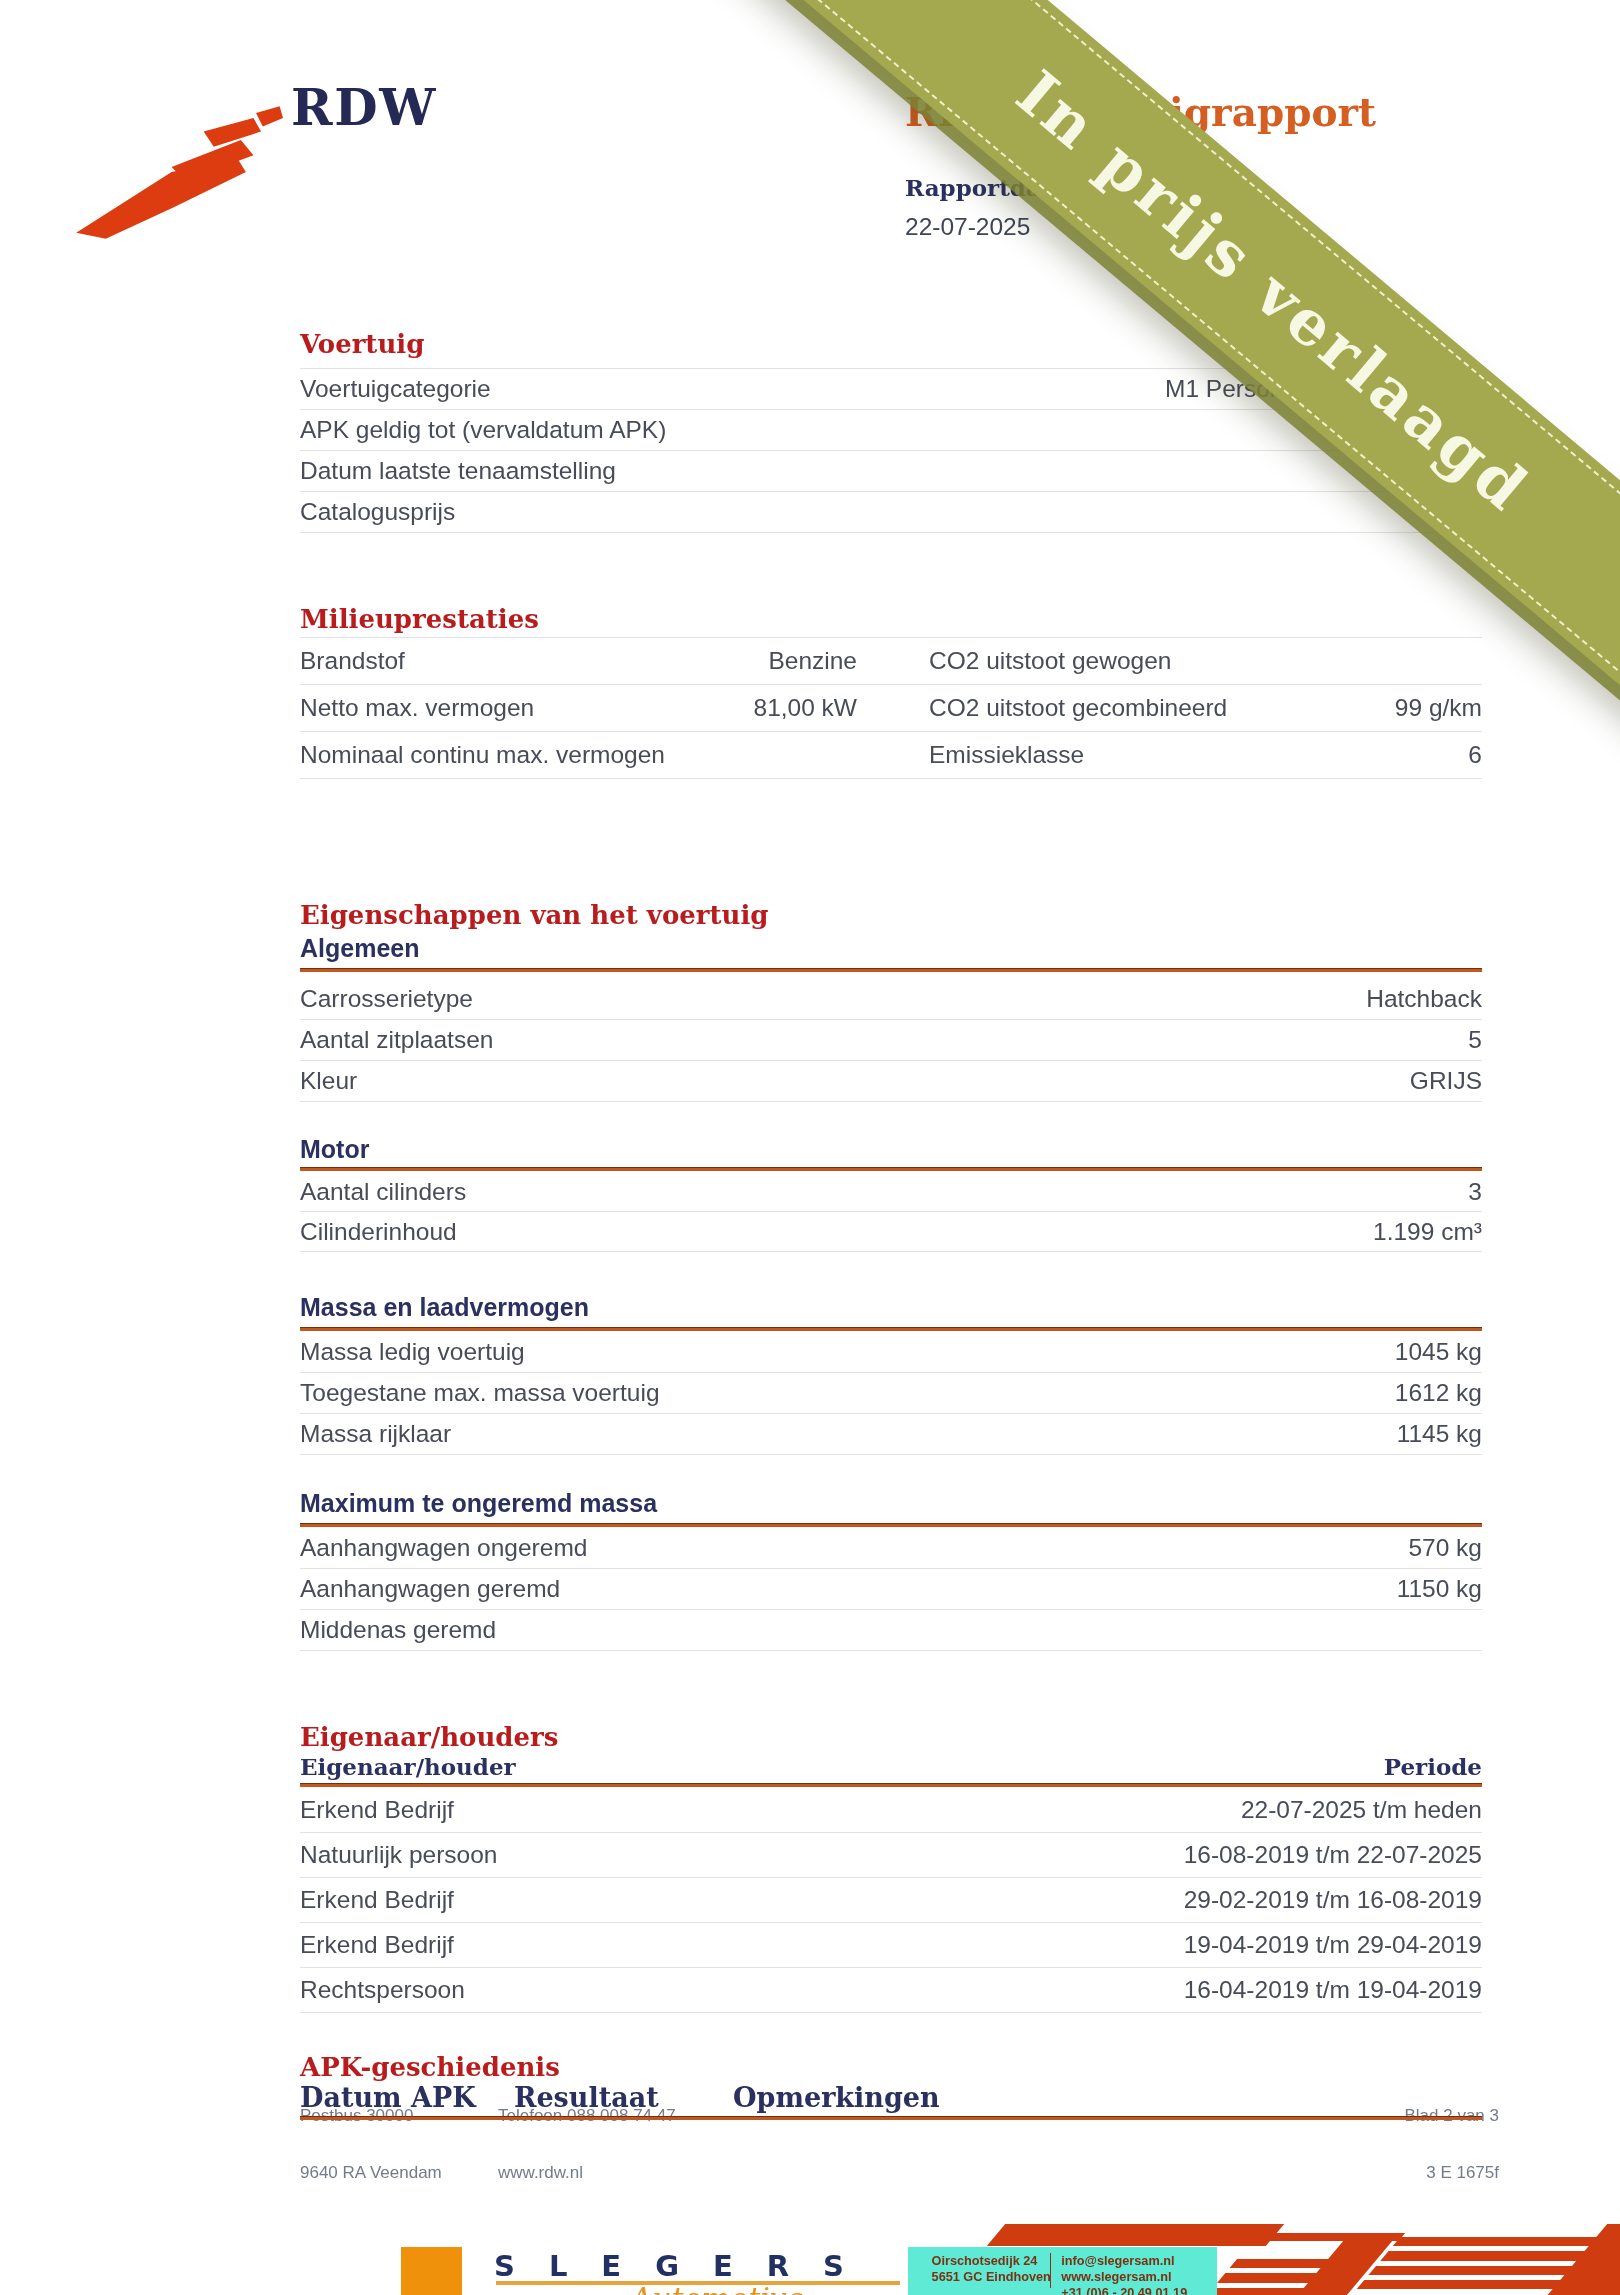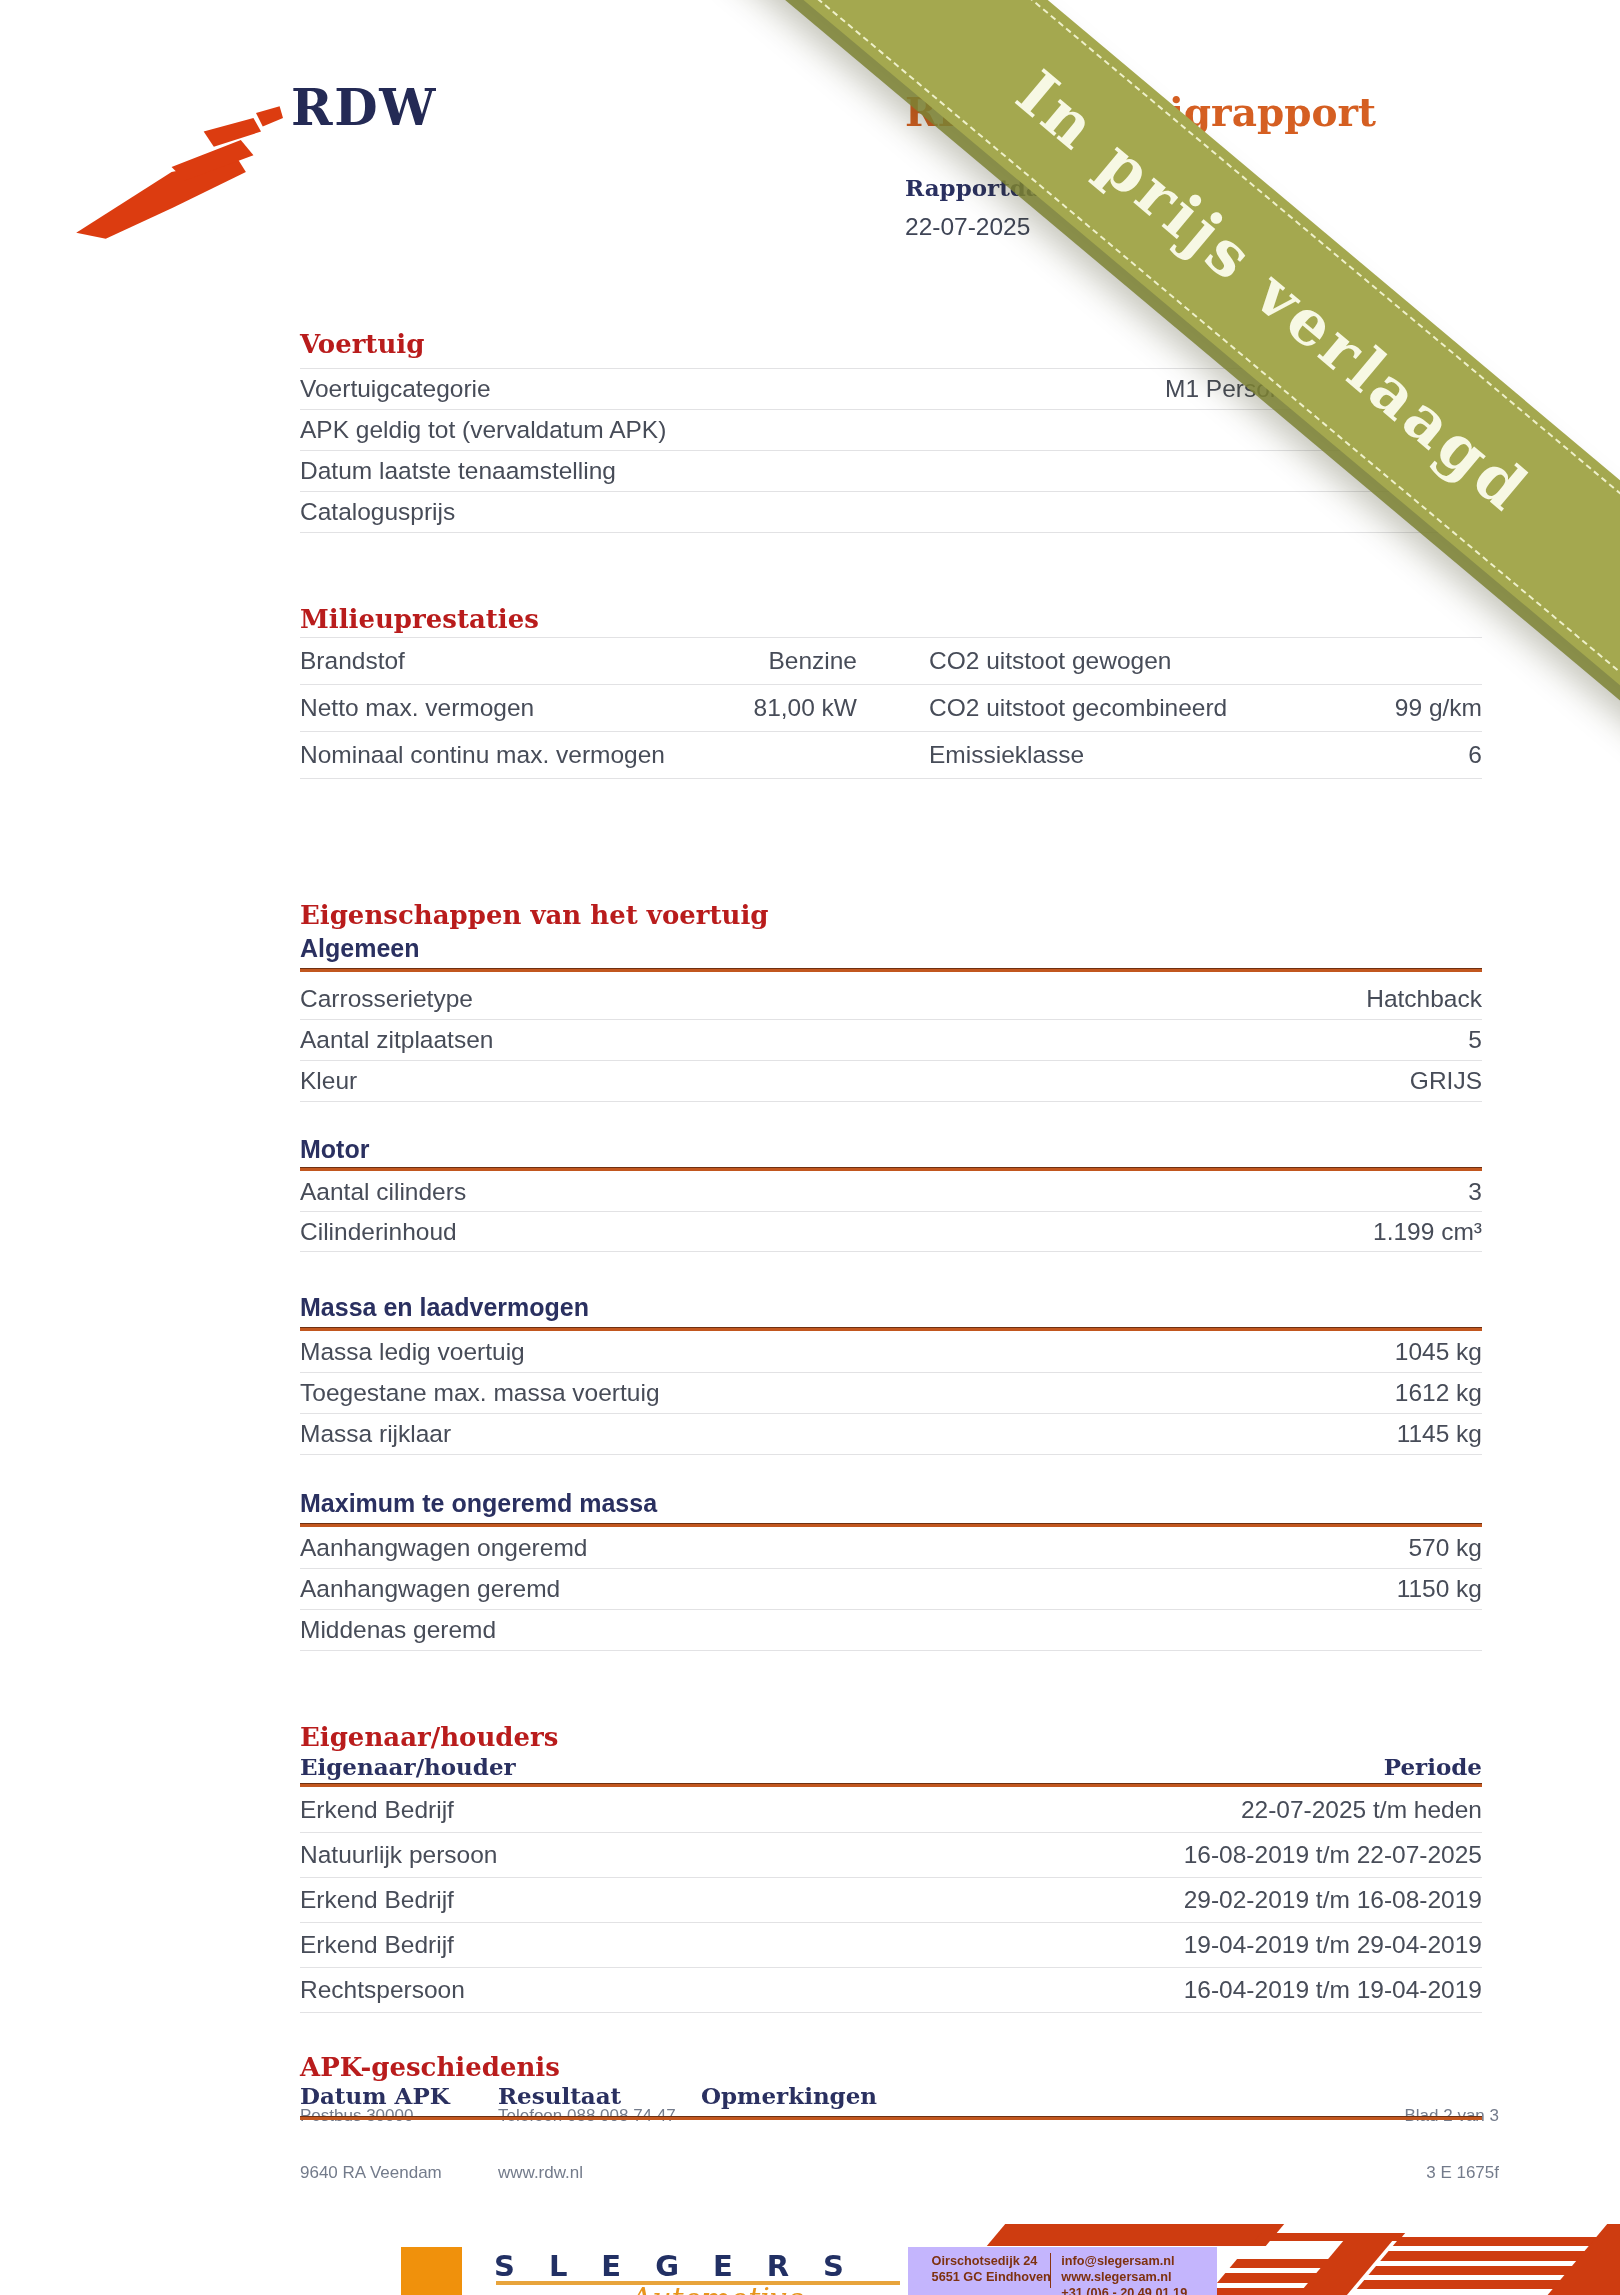--- a/index.html
+++ b/index.html
@@ -39,38 +39,38 @@
   .val-offset{position:absolute;left:865px;}          
   .mrow{height:46px;}
   .mhalf1{width:557px;display:flex;justify-content:space-between;}
   .mhalf2{width:553px;display:flex;justify-content:space-between;}
 
   
   .thead-row{left:300px;width:1182px;display:flex;justify-content:space-between;
              font-family:"DejaVu Serif",serif;font-weight:700;font-size:23px;color:#2a3060;}
   .orow{height:44px;}
   .apk-head{left:300px;width:1182px;display:flex;
-            font-family:"DejaVu Serif",serif;font-weight:700;font-size:23px;color:#2a3060;}
+            font-family:"DejaVu Serif",serif;font-weight:700;font-size:27px;color:#2a3060;gap:16px;}
   .apk-head .c1{width:198px;} .apk-head .c2{width:203px;}
 
   
   .foot-line{left:300px;width:1199px;height:20px;font-size:17px;color:#737b8b;z-index:1;}
   .foot-line .f1{position:absolute;left:0;}
   .foot-line .f2{position:absolute;left:198px;}
   .foot-line .f3{position:absolute;right:0;}
   .apk-rule{z-index:3;}
 
   
   .d-square{left:401px;top:2247px;width:61px;height:48px;background:#f0910c;}
   .d-brand{left:494px;top:2249px;font-family:"DejaVu Sans",sans-serif;font-weight:700;
            font-size:29px;color:#223064;letter-spacing:34px;white-space:nowrap;}
   .d-underline{left:496px;top:2281px;width:404px;height:4.2px;background:#e8a43c;}
   .d-script{left:540px;top:2281px;width:355px;text-align:center;font-family:"DejaVu Serif",serif;
             font-style:italic;font-size:30px;color:#e8941c;}
-  .d-contact{left:908px;top:2247px;width:309px;height:48px;background:#c4b5fd;z-index:2;
+  .d-contact{left:908px;top:2247px;width:309px;height:48px;background:#5eead4;z-index:2;
              display:flex;padding-top:5.9px;box-sizing:border-box;}
   .d-contact .col{font-size:12.7px;font-weight:700;color:#7e3110;line-height:16px;white-space:nowrap;}
   .d-col1{margin-left:23.6px;width:118px;}
   .d-divider{width:1.7px;background:#8a3410;margin:0 10px 6.8px 0;}
   .deco{background:#ce3c10;transform:skewX(-40deg);z-index:1;}
   .deco-stripes{transform:skewX(-40deg);z-index:1;
      background:repeating-linear-gradient(180deg,#ce3c10 0 9.3px,#ffffff 9.3px 14.4px);}
 
   .logo-svg{left:72px;top:91px;}
 </style>

